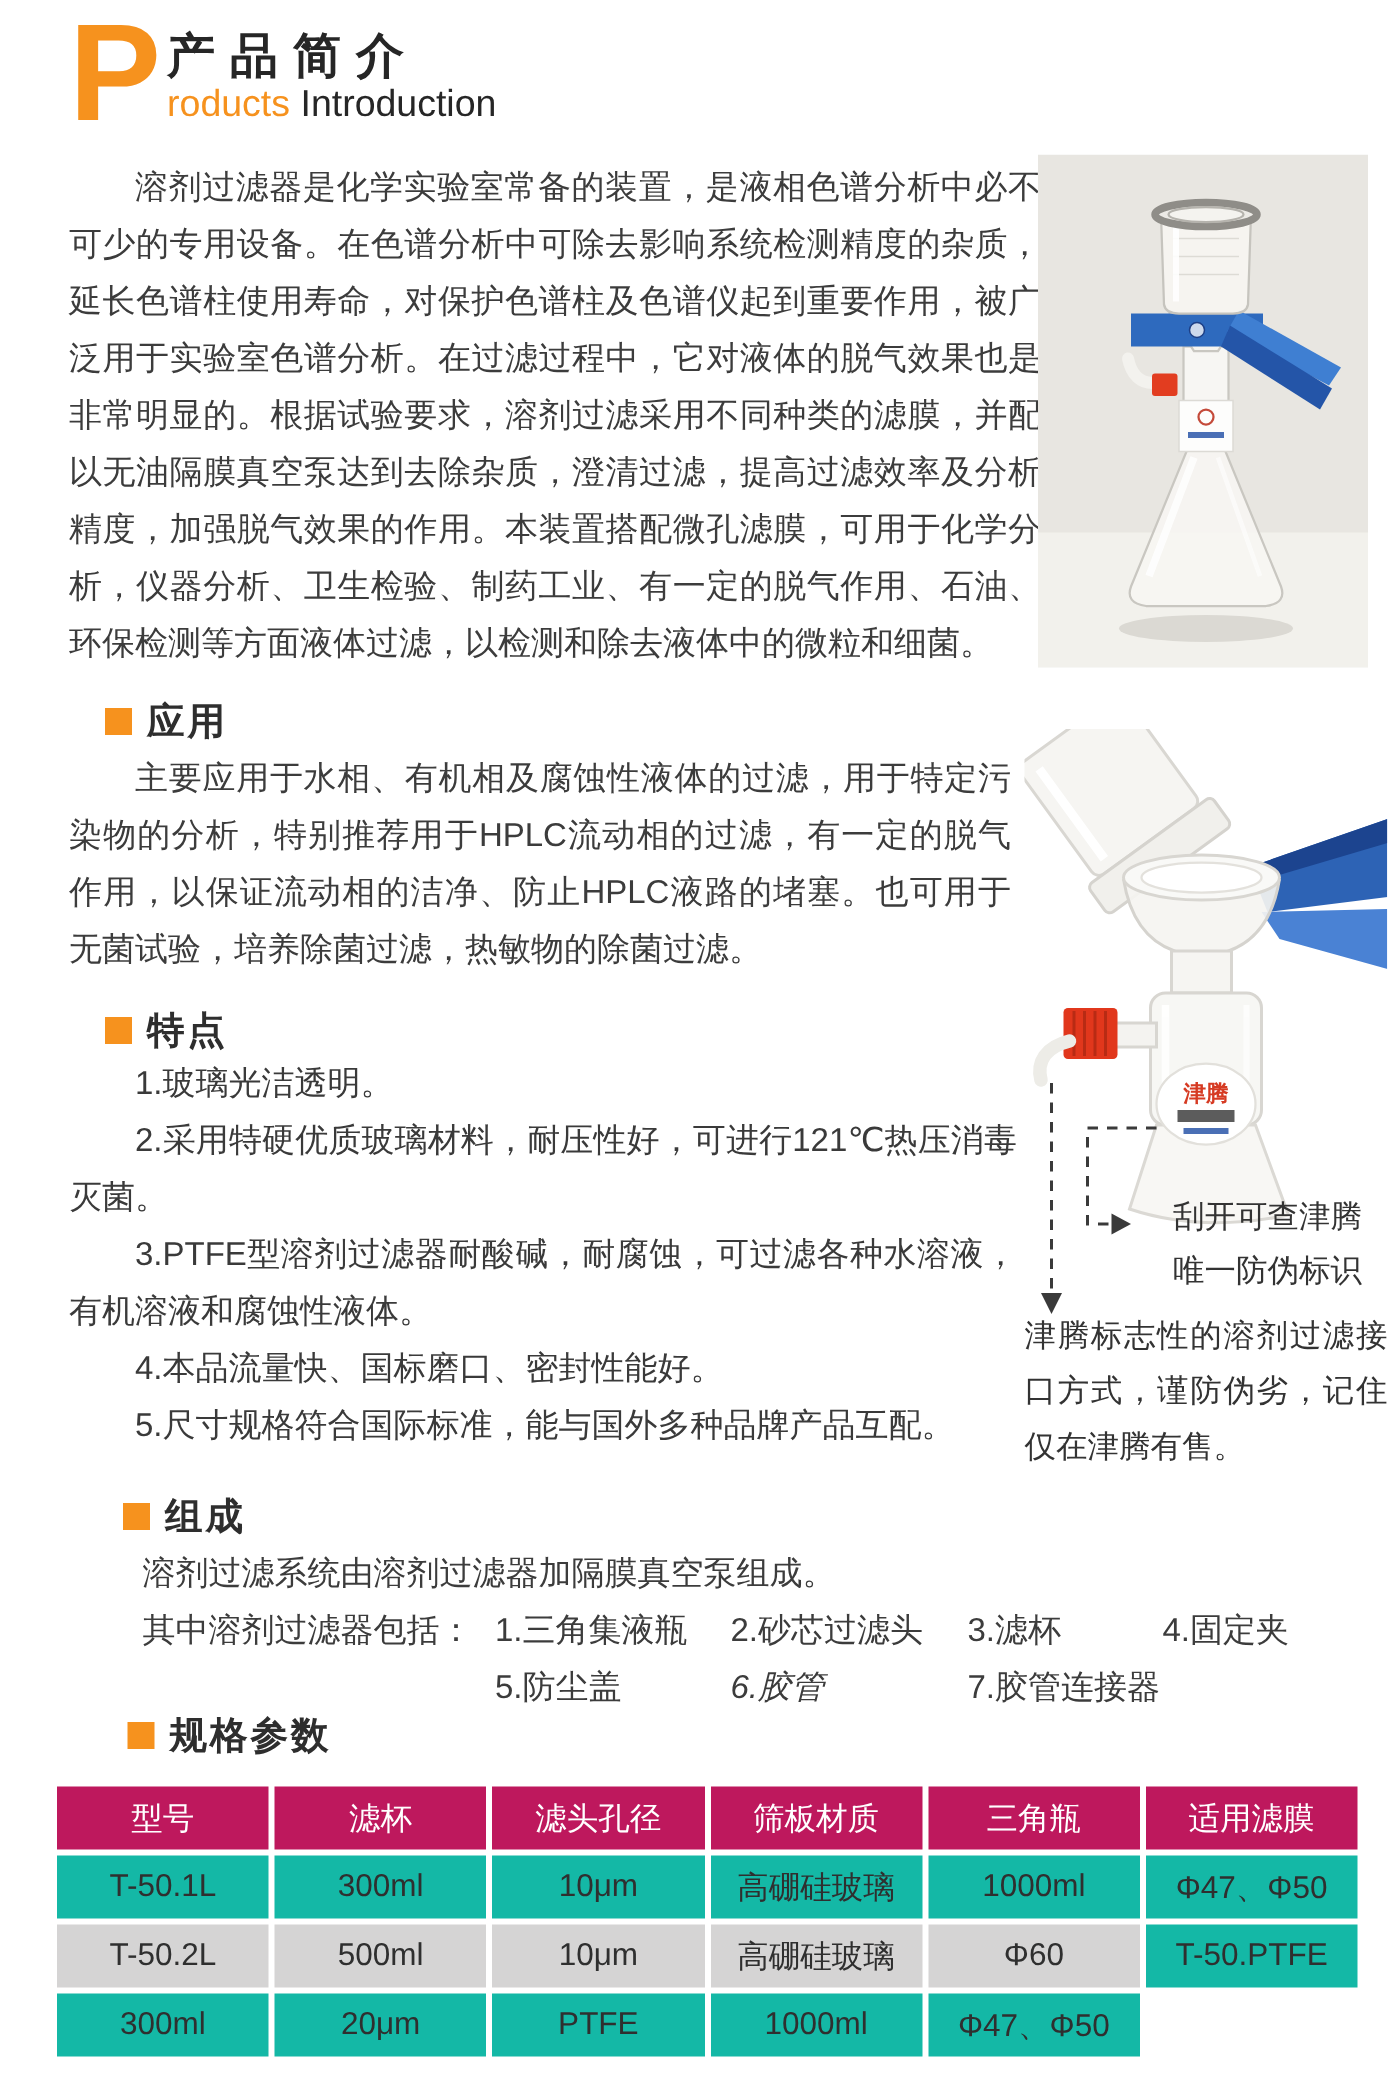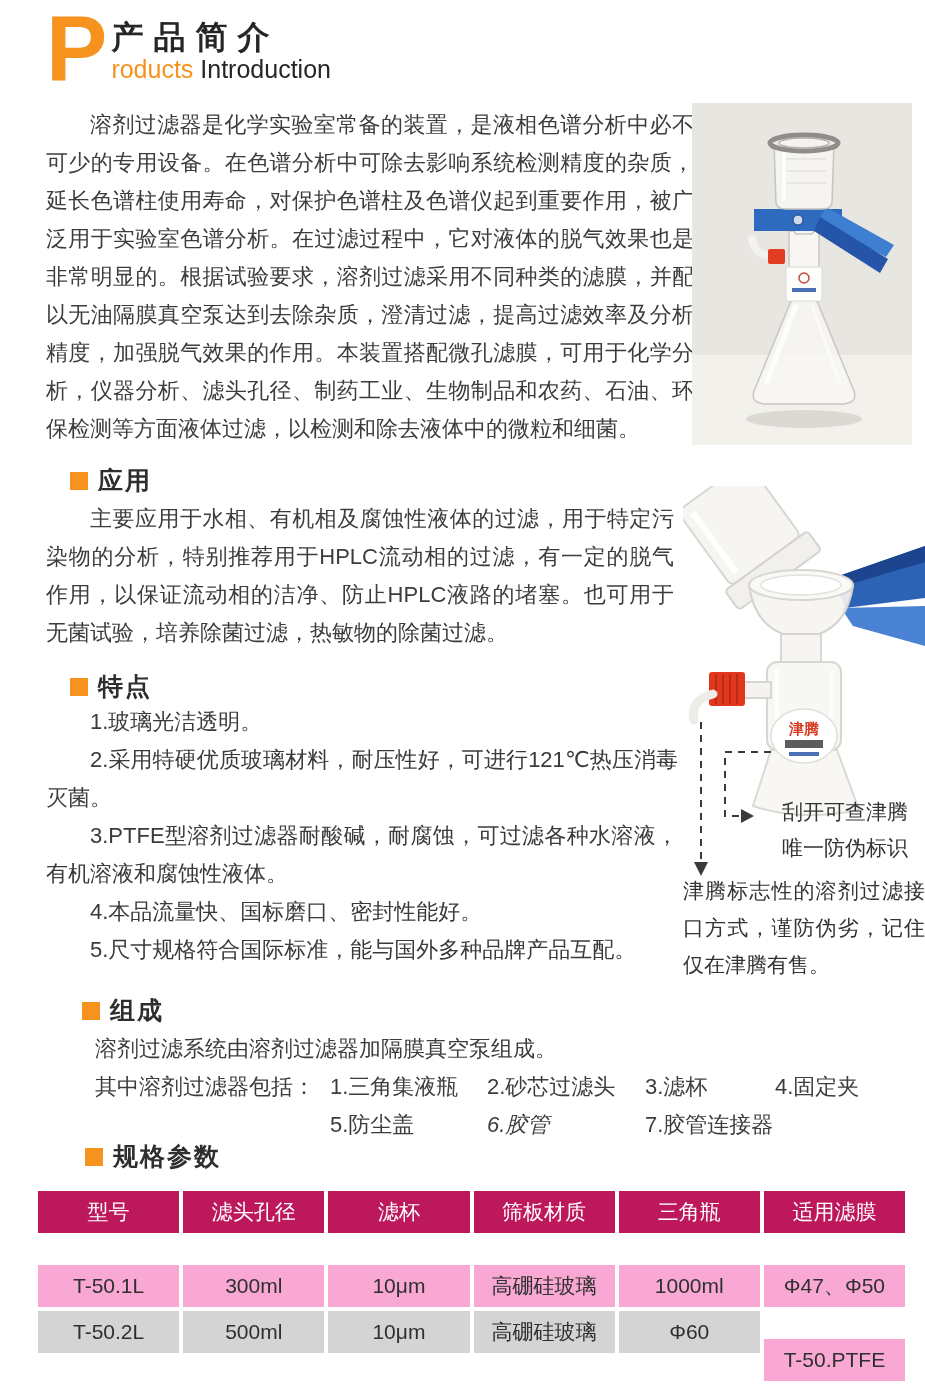--- a/index.html
+++ b/index.html
@@ -50,37 +50,37 @@
   
   .spec-table{
     position:absolute;left:38px;top:1172px;width:867px;
     display:grid;grid-template-columns:repeat(6,1fr);gap:4px;background:#ffffff;
   }
   .spec-table .cell{
     height:42px;display:flex;align-items:center;justify-content:center;
     font-size:21px;
   }
   .spec-table .th{background:#be185d;color:#ffffff;margin-top:19px;}
-  .spec-table .r-light{background:#f9a8d4;color:#2f2f2f;margin-top:28px;}
+  .spec-table .r-light{background:#14b8a6;color:#2f2f2f;}
   .spec-table .r-dark{background:#d5d4d4;color:#2f2f2f;}
 </style>
 </head>
 <body>
 
 <div class="page">
 
   <div class="hdr">
     <div class="bigP">P</div>
     <div class="hdr-col">
       <div class="t-cn">产品简介</div>
       <div class="t-en"><span class="orange">roducts</span><span> Introduction</span></div>
     </div>
   </div>
 
-  <div class="para indent" style="left:46px;top:106px;width:648px;">溶剂过滤器是化学实验室常备的装置，是液相色谱分析中必不可少的专用设备。在色谱分析中可除去影响系统检测精度的杂质，延长色谱柱使用寿命，对保护色谱柱及色谱仪起到重要作用，被广泛用于实验室色谱分析。在过滤过程中，它对液体的脱气效果也是非常明显的。根据试验要求，溶剂过滤采用不同种类的滤膜，并配以无油隔膜真空泵达到去除杂质，澄清过滤，提高过滤效率及分析精度，加强脱气效果的作用。本装置搭配微孔滤膜，可用于化学分析，仪器分析、滤头孔径、制药工业、生物制品和农药、石油、环保检测等方面液体过滤，以检测和除去液体中的微粒和细菌。</div>
+  <div class="para indent" style="left:46px;top:106px;width:648px;">溶剂过滤器是化学实验室常备的装置，是液相色谱分析中必不可少的专用设备。在色谱分析中可除去影响系统检测精度的杂质，延长色谱柱使用寿命，对保护色谱柱及色谱仪起到重要作用，被广泛用于实验室色谱分析。在过滤过程中，它对液体的脱气效果也是非常明显的。根据试验要求，溶剂过滤采用不同种类的滤膜，并配以无油隔膜真空泵达到去除杂质，澄清过滤，提高过滤效率及分析精度，加强脱气效果的作用。本装置搭配微孔滤膜，可用于化学分析，仪器分析、卫生检验、制药工业、有一定的脱气作用、石油、环保检测等方面液体过滤，以检测和除去液体中的微粒和细菌。</div>
 
   <svg class="photo" style="left:692px;top:103px;" width="220" height="342" viewBox="0 0 220 342">
     <rect width="220" height="342" fill="#e8e6e1"></rect>
     <rect y="252" width="220" height="90" fill="#f2f1ec"></rect>
     <ellipse cx="112" cy="316" rx="58" ry="9" fill="#dbd9d3"></ellipse>
 
     <g>
       <path d="M99,168 L99,198 L62,288 Q58,299 72,301 L152,301 Q166,299 162,288 L125,198 L125,168 Z" fill="#f7f6f3" fill-opacity="0.88" stroke="#c9c7c1" stroke-width="1.5"></path>
       <path d="M104,202 L74,281" stroke="#ffffff" stroke-width="5" opacity="0.85"></path>
       <path d="M120,202 L148,281" stroke="#ffffff" stroke-width="3" opacity="0.6"></path>
@@ -207,22 +207,22 @@
   </div>
 
   <div class="sec-title" style="left:85px;top:1140px;">
     <span class="bullet"></span>
     <span>规格参数</span>
   </div>
 
   <div class="spec-table">
 
     <div class="cell th">型号</div>
+    <div class="cell th">滤杯</div>
     <div class="cell th">滤头孔径</div>
-    <div class="cell th">滤杯</div>
     <div class="cell th">筛板材质</div>
     <div class="cell th">三角瓶</div>
     <div class="cell th">适用滤膜</div>
 
     <div class="cell r-light">T-50.1L</div>
     <div class="cell r-light">300ml</div>
     <div class="cell r-light">10μm</div>
     <div class="cell r-light">高硼硅玻璃</div>
     <div class="cell r-light">1000ml</div>
     <div class="cell r-light">Φ47、Φ50</div>

